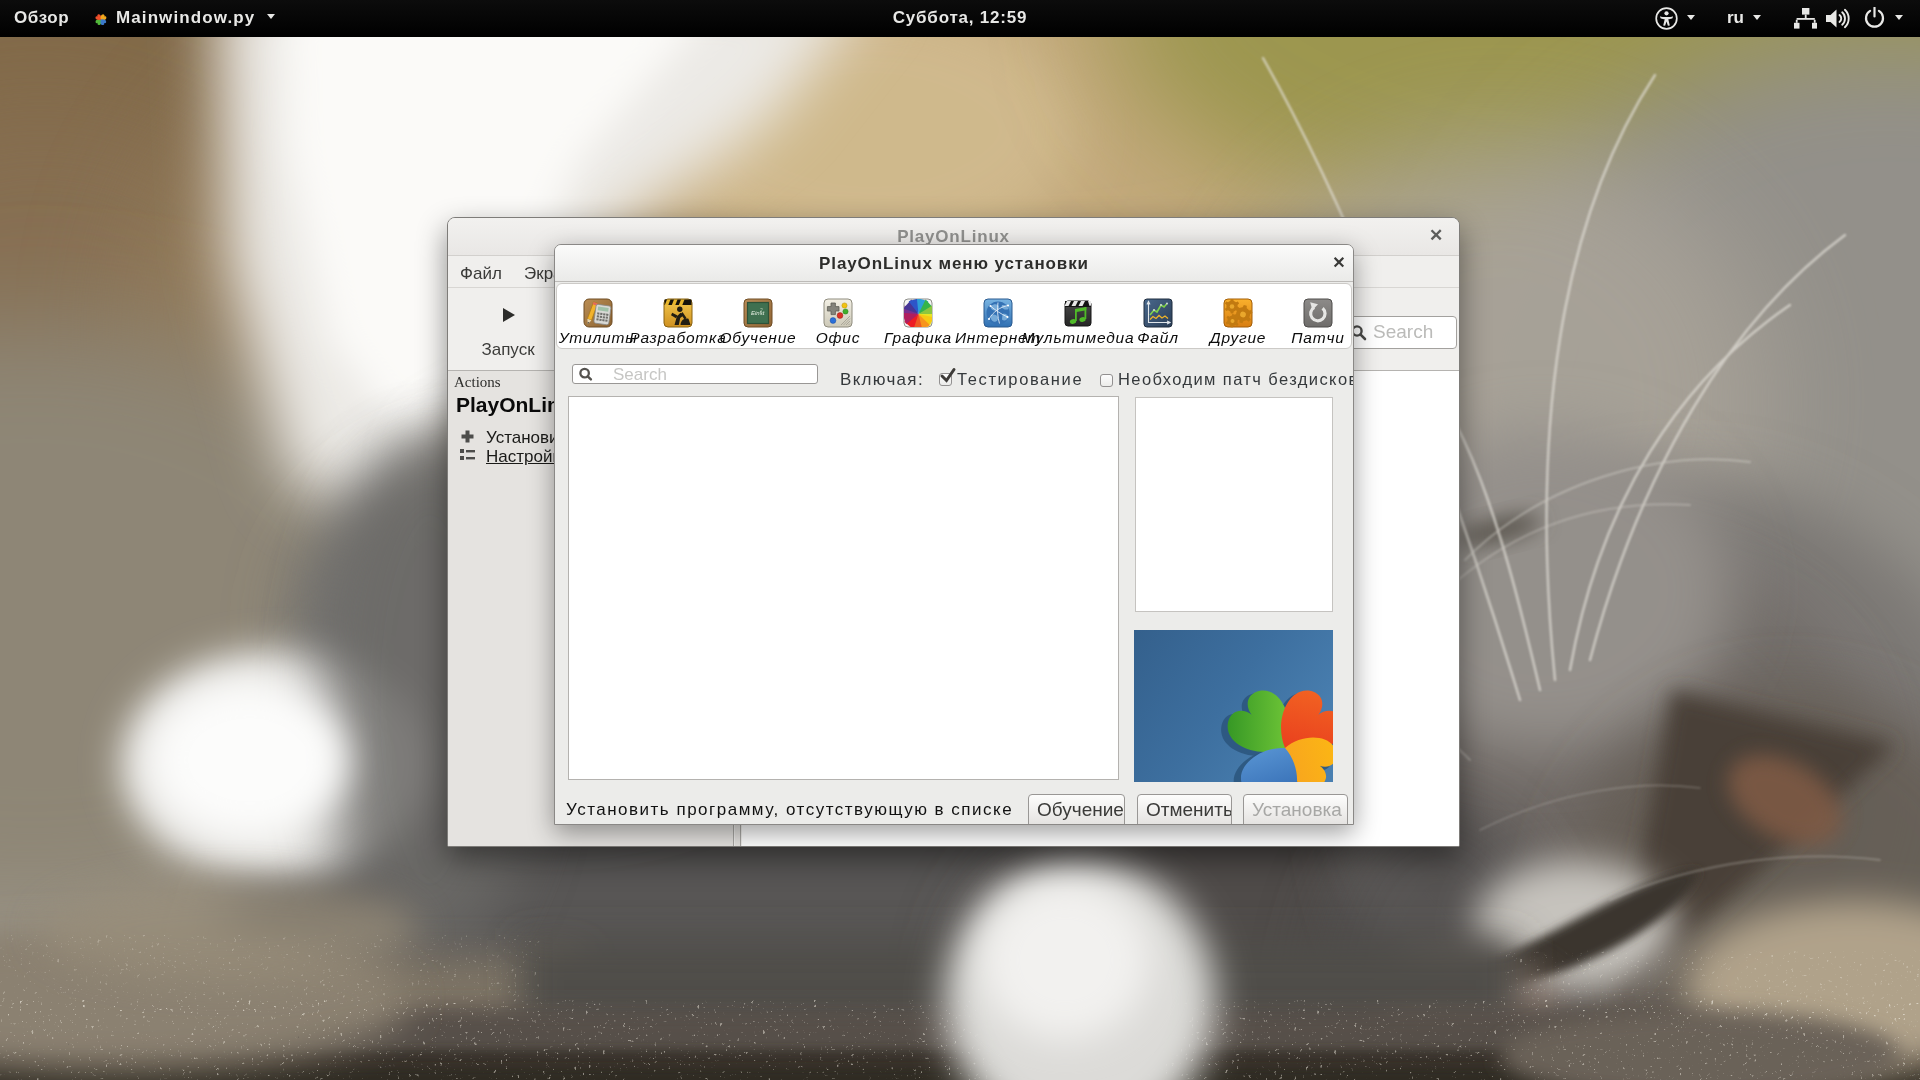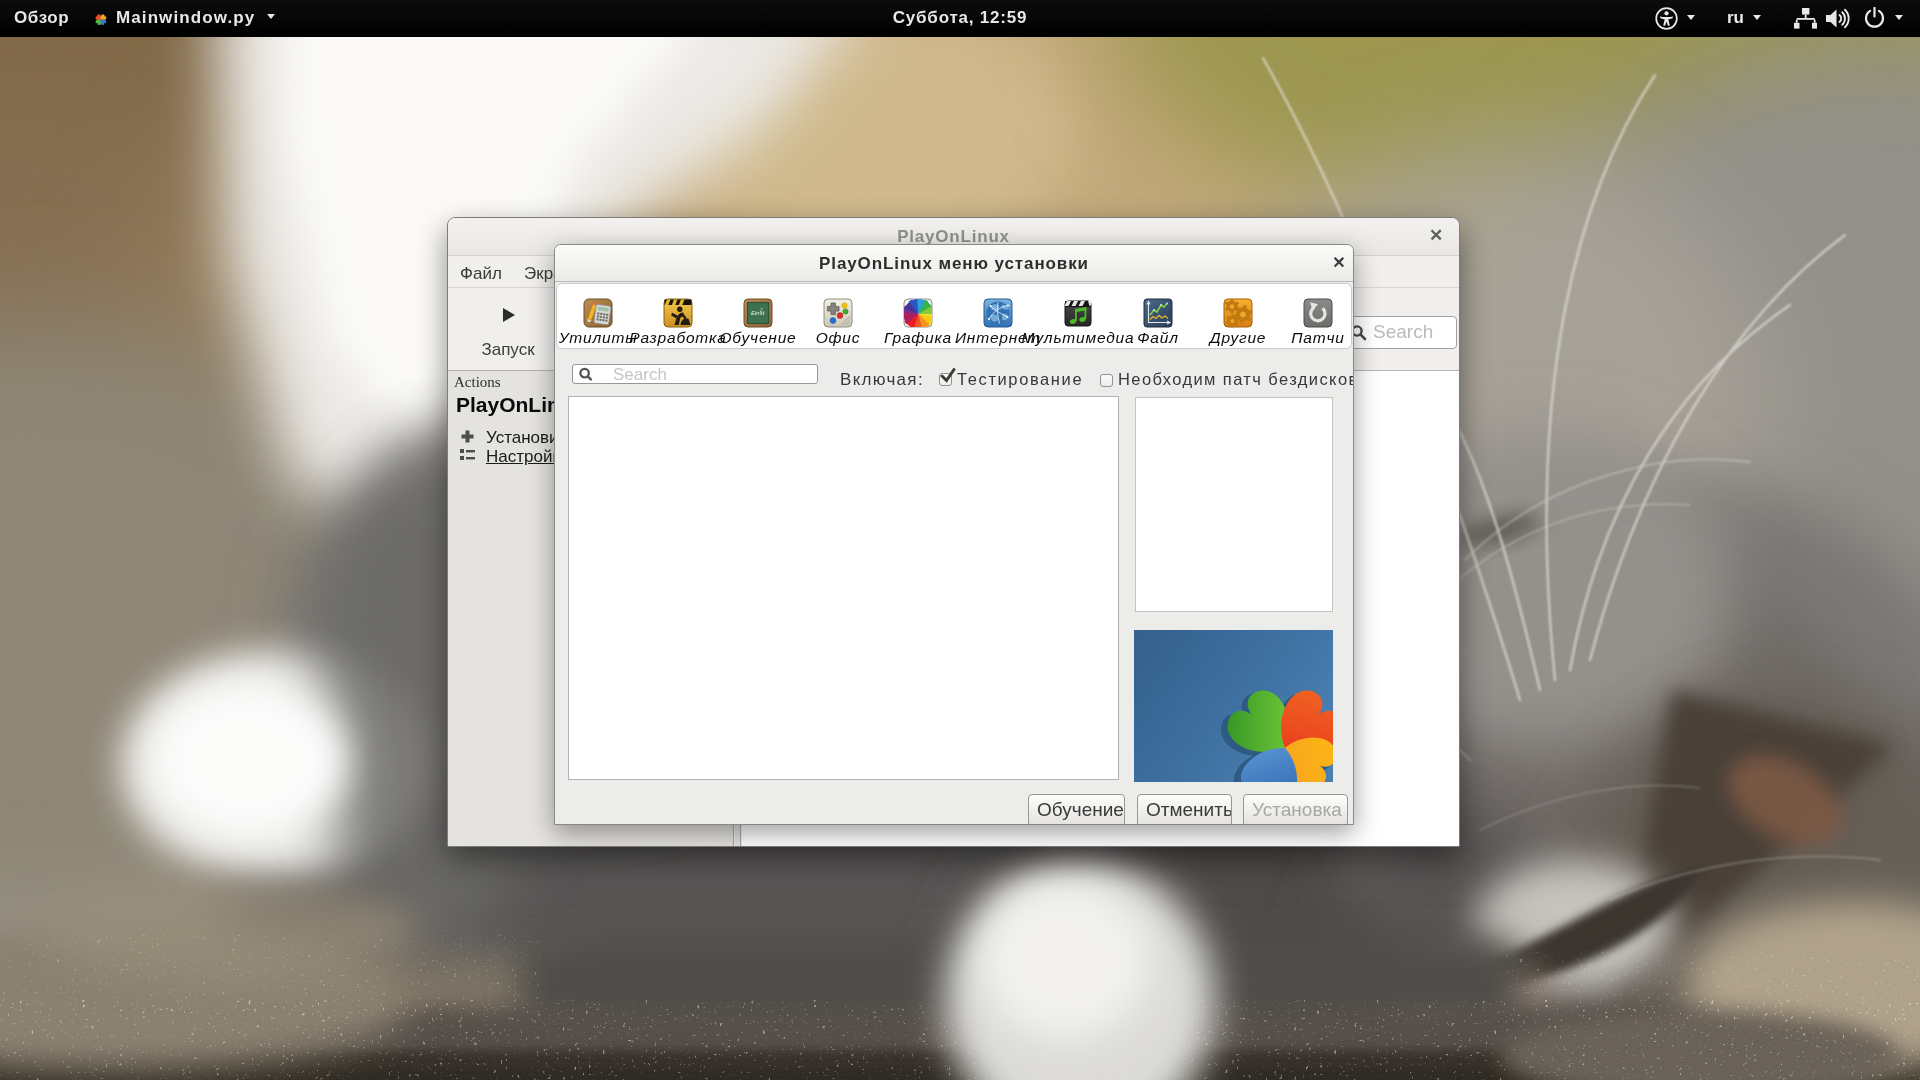--- a/index.html
+++ b/index.html
@@ -505,20 +505,21 @@
           </g>
       <g transform="rotate(117) scale(0.95)">
             <path d="M0,0 C-24,-10 -36,-40 -19,-51 C-9,-57 -1,-50 0,-41 C1,-50 9,-57 19,-51 C36,-40 24,-10 0,0 Z" fill="url(#pyel)"></path>
           </g>
       <g transform="rotate(-154) scale(1.05)">
             <path d="M0,0 C-24,-10 -36,-40 -19,-51 C-9,-57 -1,-50 0,-41 C1,-50 9,-57 19,-51 C36,-40 24,-10 0,0 Z" fill="url(#pblue)"></path>
           </g>
     </g>
   </svg>
 
+  <div class="abs" style="left:11px;top:555px;font-size:17px;letter-spacing:1.5px;color:#111;white-space:nowrap;">Установить программу, отсутствующую в списке</div>
   <div class="abs btn" style="left:473px;top:549px;width:97px;height:34px;">Обучение</div>
   <div class="abs btn" style="left:582px;top:549px;width:95px;height:34px;">Отменить</div>
   <div class="abs btn" style="left:688px;top:549px;width:105px;height:34px;color:#a7a7a5;">Установка</div>
 </div>
 
 <div class="abs" style="left:0;top:0;width:1920px;height:37px;background:linear-gradient(#0c0c0c,#000);color:#e8e8e6;">
   <span class="abs" style="left:14px;top:8px;font-size:17px;font-weight:600;letter-spacing:.6px;">Обзор</span>
   <svg class="abs" style="left:93px;top:11px" width="15" height="15" viewBox="0 0 40 40">
     <g transform="translate(21,23)">
       <g transform="rotate(-136)">

